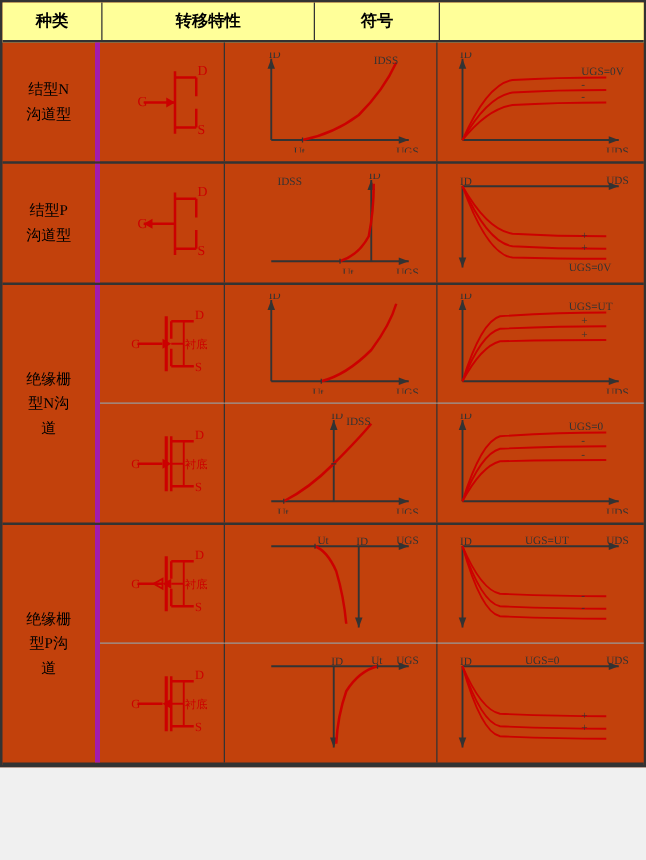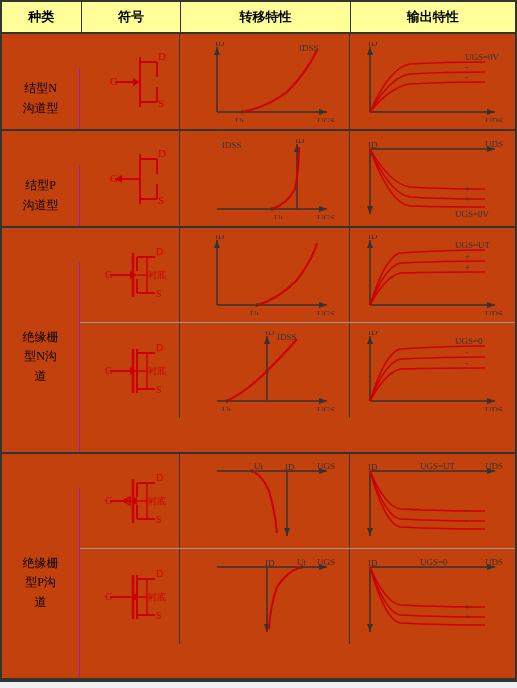--- a/index.html
+++ b/index.html
@@ -61,26 +61,25 @@
       font-family: SimSun, serif;
     }
 
     
     .section-wrapper {
       display: flex;
       border-bottom: 2px solid #333;
     }
     .section-type {
       width: 80px;
-      border-right: 1px solid #a21caf;
+      border-right: 4px solid #a21caf;
       display: flex;
       align-items: center;
       justify-content: center;
       padding: 4px;
-      margin-top: 34px;
     }
     .section-type-label {
       text-align: center;
       font-size: 12px;
       line-height: 1.6;
       writing-mode: horizontal-tb;
     }
     .section-right {
       flex: 1;
       display: flex;
@@ -93,23 +92,22 @@
       border-bottom: none;
     }
   </style>
 </head>
 <body>
 
 <div class="table-container">
 
   <div class="header-row">
     <div class="header-cell col-type">种类</div>
+    <div class="header-cell col-transfer">转移特性</div>
     <div class="header-cell col-symbol">符号</div>
-    <div class="header-cell col-transfer">转移特性</div>
-    <div class="header-cell col-output">输出特性</div>
   </div>
 
   <div class="section-wrapper">
     <div class="section-type">
       <div class="section-type-label">结型N<br>沟道型</div>
     </div>
     <div class="section-right">
       <div class="row" style="min-height:95px;">
         <div class="symbol-cell">
 

